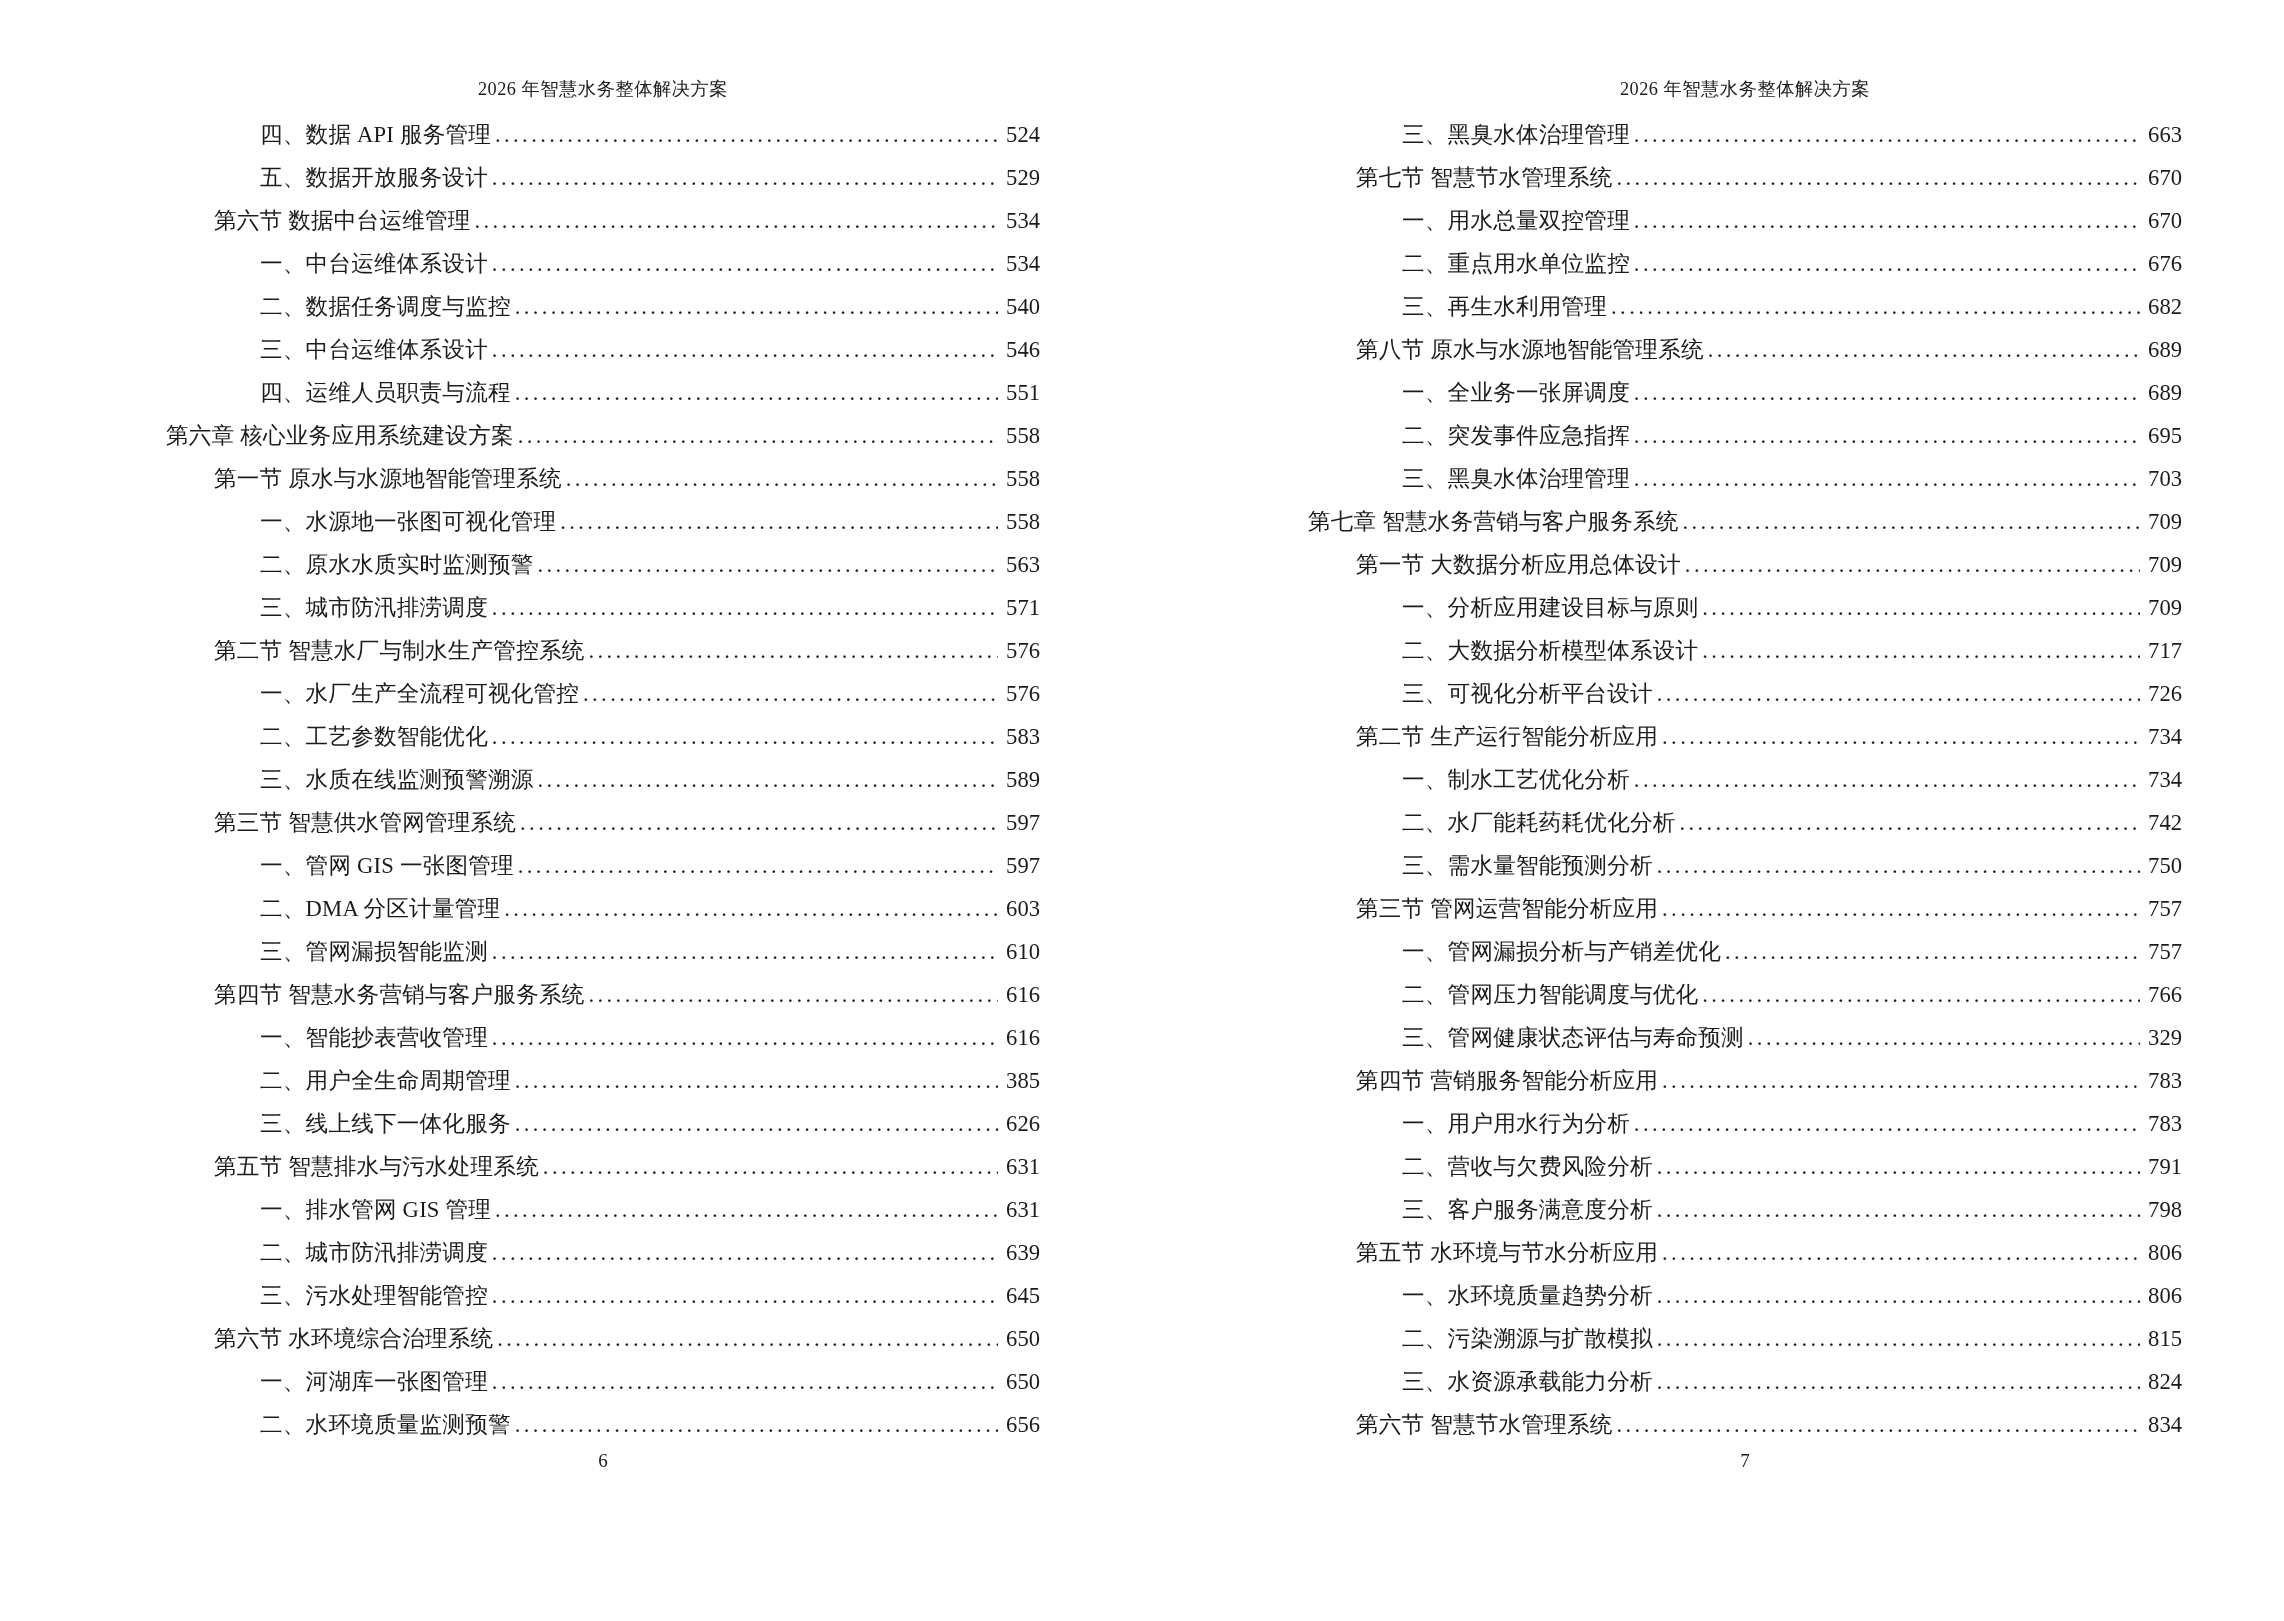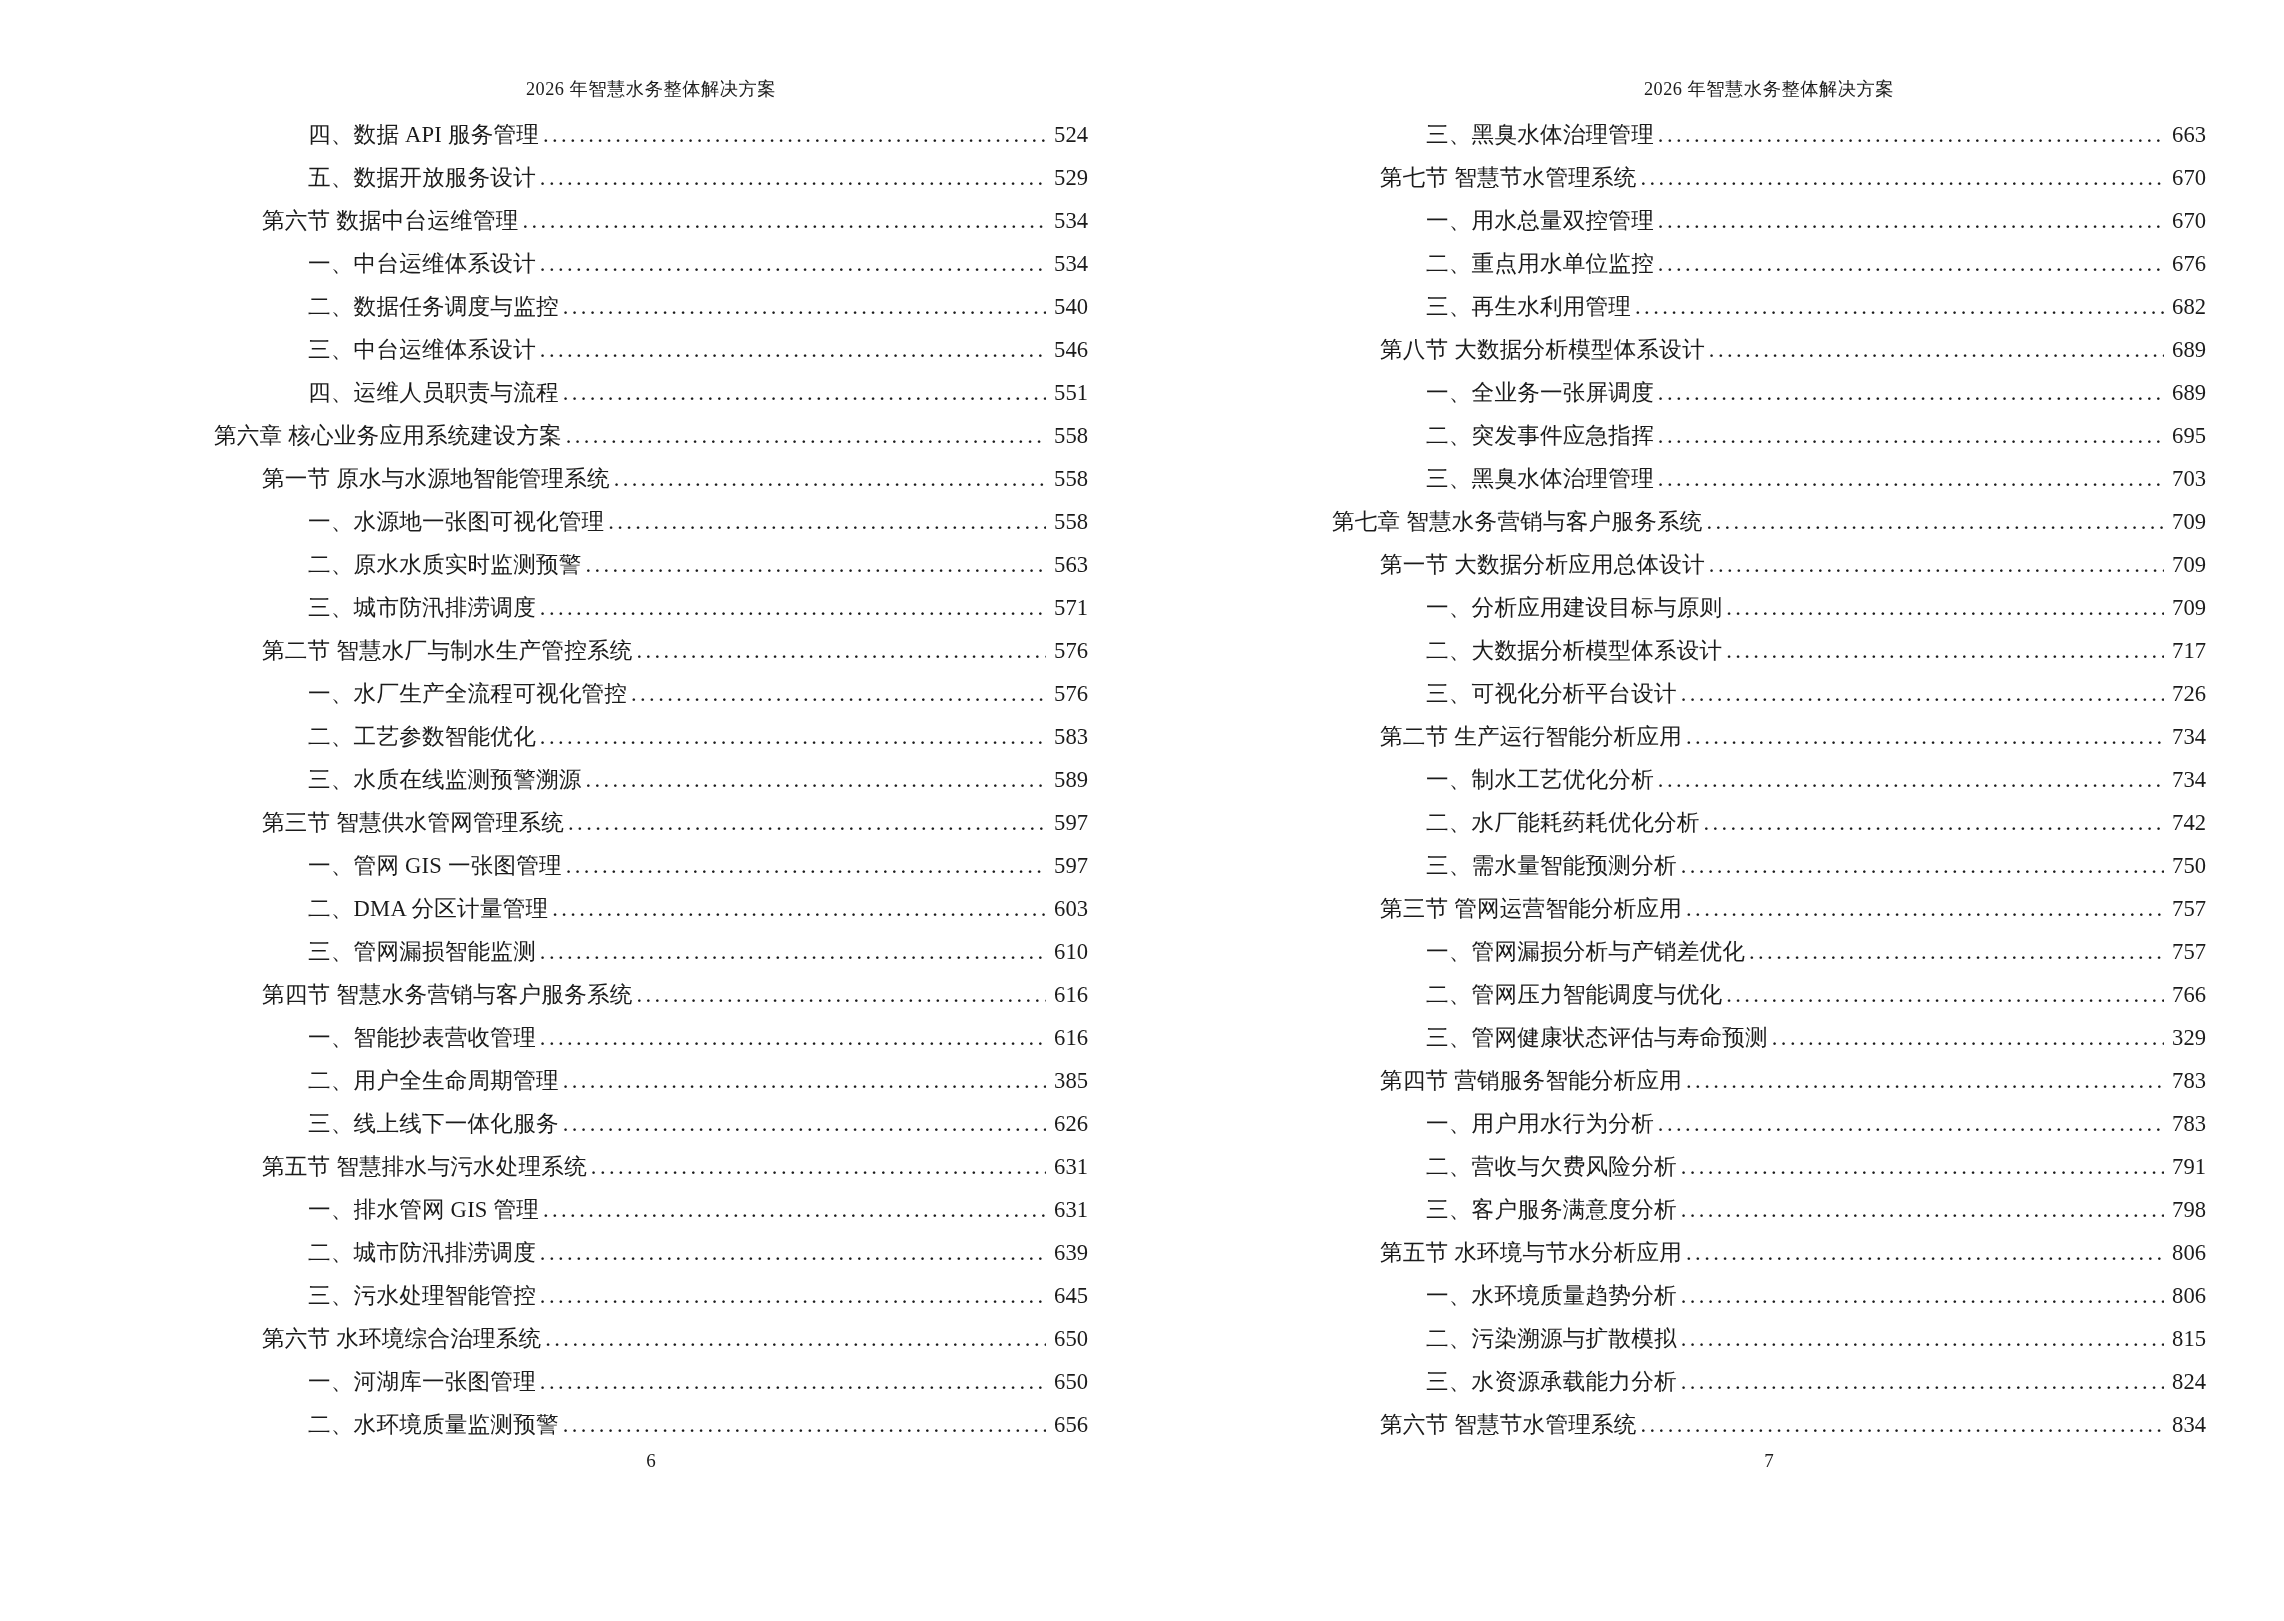--- a/index.html
+++ b/index.html
@@ -7,21 +7,21 @@
     --paper:#ffffff;
   }
   *{ box-sizing:border-box; }
   html,body{ margin:0; padding:0; }
   body{
     width:2284px; height:1622px;
     background:var(--paper);
     color:var(--ink);
     font-family:"Liberation Serif","DejaVu Serif",serif;
   }
-  .sheet{ display:flex; width:2284px; height:1622px; background:var(--paper);padding-left:48px; }
+  .sheet{ display:flex; width:2284px; height:1622px; background:var(--paper); }
   .page{ position:relative; width:1142px; height:1622px; background:var(--paper); }
   .running-header{
     position:absolute; top:78px; left:166px; width:874px;
     text-align:center; font-size:18.3px; line-height:22px;
     letter-spacing:0.5px; white-space:nowrap;
   }
   .toc{ position:absolute; top:113px; left:166px; width:874px; }
   .row{
     position:relative; height:43px; line-height:43px;
     font-size:22.6px; white-space:nowrap; overflow:hidden;
@@ -84,21 +84,21 @@
   </section>
 
   <section class="page">
     <div class="running-header">2026 年智慧水务整体解决方案</div>
     <div class="toc">
         <div class="row lvl-item"><span class="title">三、黑臭水体治理管理</span><span class="dots">................................................................................................................................................................</span><span class="num">663</span></div>
         <div class="row lvl-section"><span class="title">第七节 智慧节水管理系统</span><span class="dots">................................................................................................................................................................</span><span class="num">670</span></div>
         <div class="row lvl-item"><span class="title">一、用水总量双控管理</span><span class="dots">................................................................................................................................................................</span><span class="num">670</span></div>
         <div class="row lvl-item"><span class="title">二、重点用水单位监控</span><span class="dots">................................................................................................................................................................</span><span class="num">676</span></div>
         <div class="row lvl-item"><span class="title">三、再生水利用管理</span><span class="dots">................................................................................................................................................................</span><span class="num">682</span></div>
-        <div class="row lvl-section"><span class="title">第八节 大数据分析模型体系设计</span><span class="dots">................................................................................................................................................................</span><span class="num">689</span></div>
+        <div class="row lvl-section"><span class="title">第八节 原水与水源地智能管理系统</span><span class="dots">................................................................................................................................................................</span><span class="num">689</span></div>
         <div class="row lvl-item"><span class="title">一、全业务一张屏调度</span><span class="dots">................................................................................................................................................................</span><span class="num">689</span></div>
         <div class="row lvl-item"><span class="title">二、突发事件应急指挥</span><span class="dots">................................................................................................................................................................</span><span class="num">695</span></div>
         <div class="row lvl-item"><span class="title">三、黑臭水体治理管理</span><span class="dots">................................................................................................................................................................</span><span class="num">703</span></div>
         <div class="row lvl-chapter"><span class="title">第七章 智慧水务营销与客户服务系统</span><span class="dots">................................................................................................................................................................</span><span class="num">709</span></div>
         <div class="row lvl-section"><span class="title">第一节 大数据分析应用总体设计</span><span class="dots">................................................................................................................................................................</span><span class="num">709</span></div>
         <div class="row lvl-item"><span class="title">一、分析应用建设目标与原则</span><span class="dots">................................................................................................................................................................</span><span class="num">709</span></div>
         <div class="row lvl-item"><span class="title">二、大数据分析模型体系设计</span><span class="dots">................................................................................................................................................................</span><span class="num">717</span></div>
         <div class="row lvl-item"><span class="title">三、可视化分析平台设计</span><span class="dots">................................................................................................................................................................</span><span class="num">726</span></div>
         <div class="row lvl-section"><span class="title">第二节 生产运行智能分析应用</span><span class="dots">................................................................................................................................................................</span><span class="num">734</span></div>
         <div class="row lvl-item"><span class="title">一、制水工艺优化分析</span><span class="dots">................................................................................................................................................................</span><span class="num">734</span></div>

